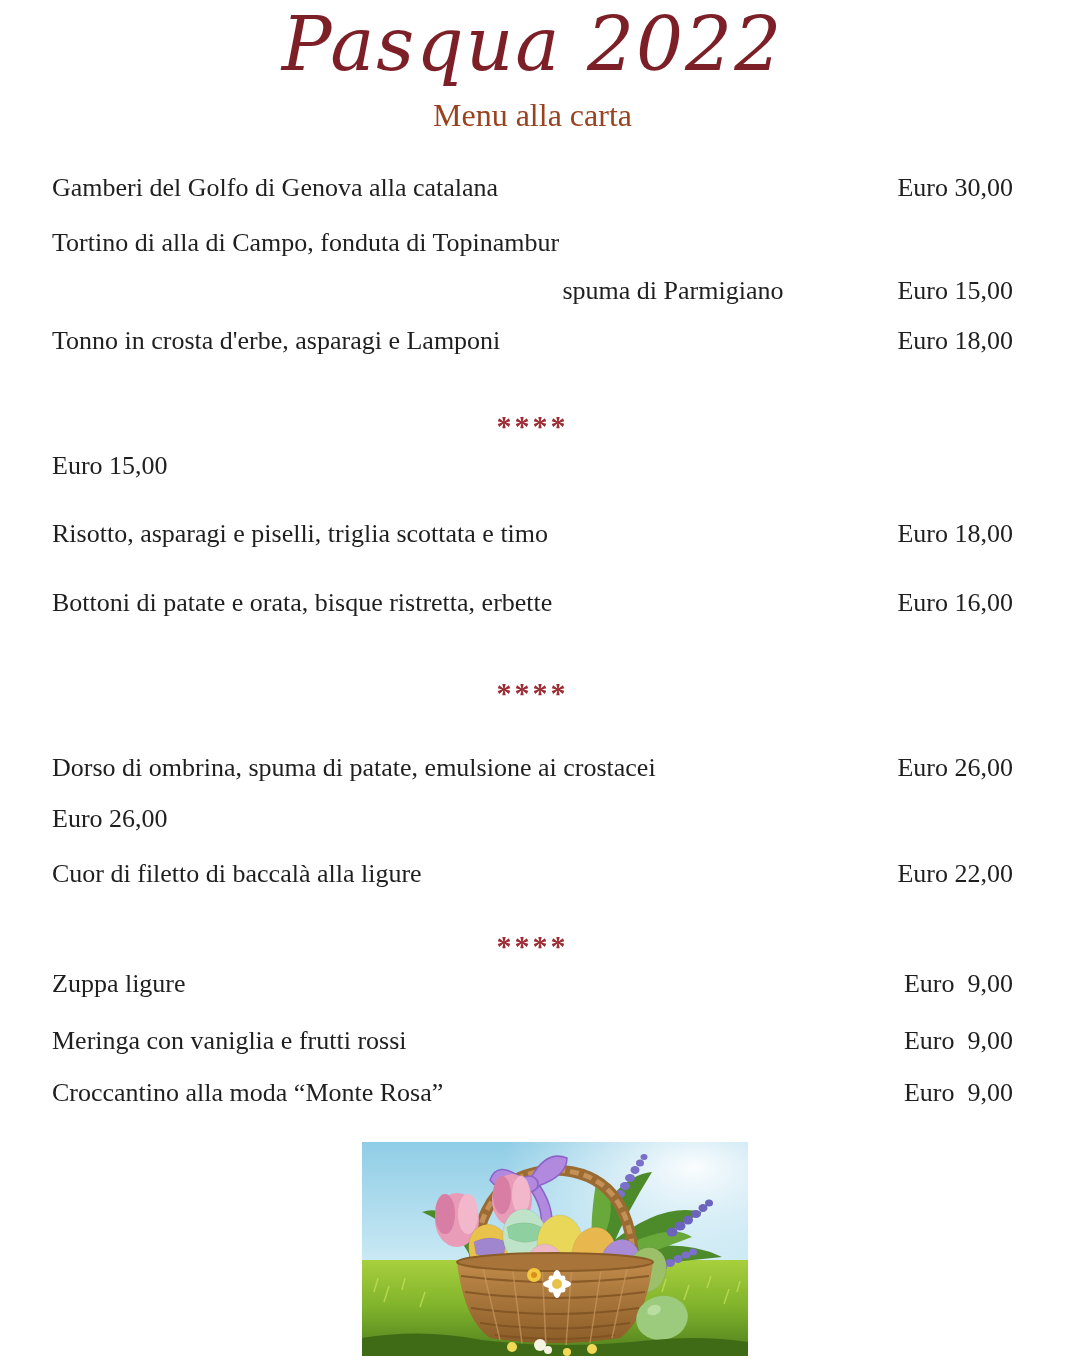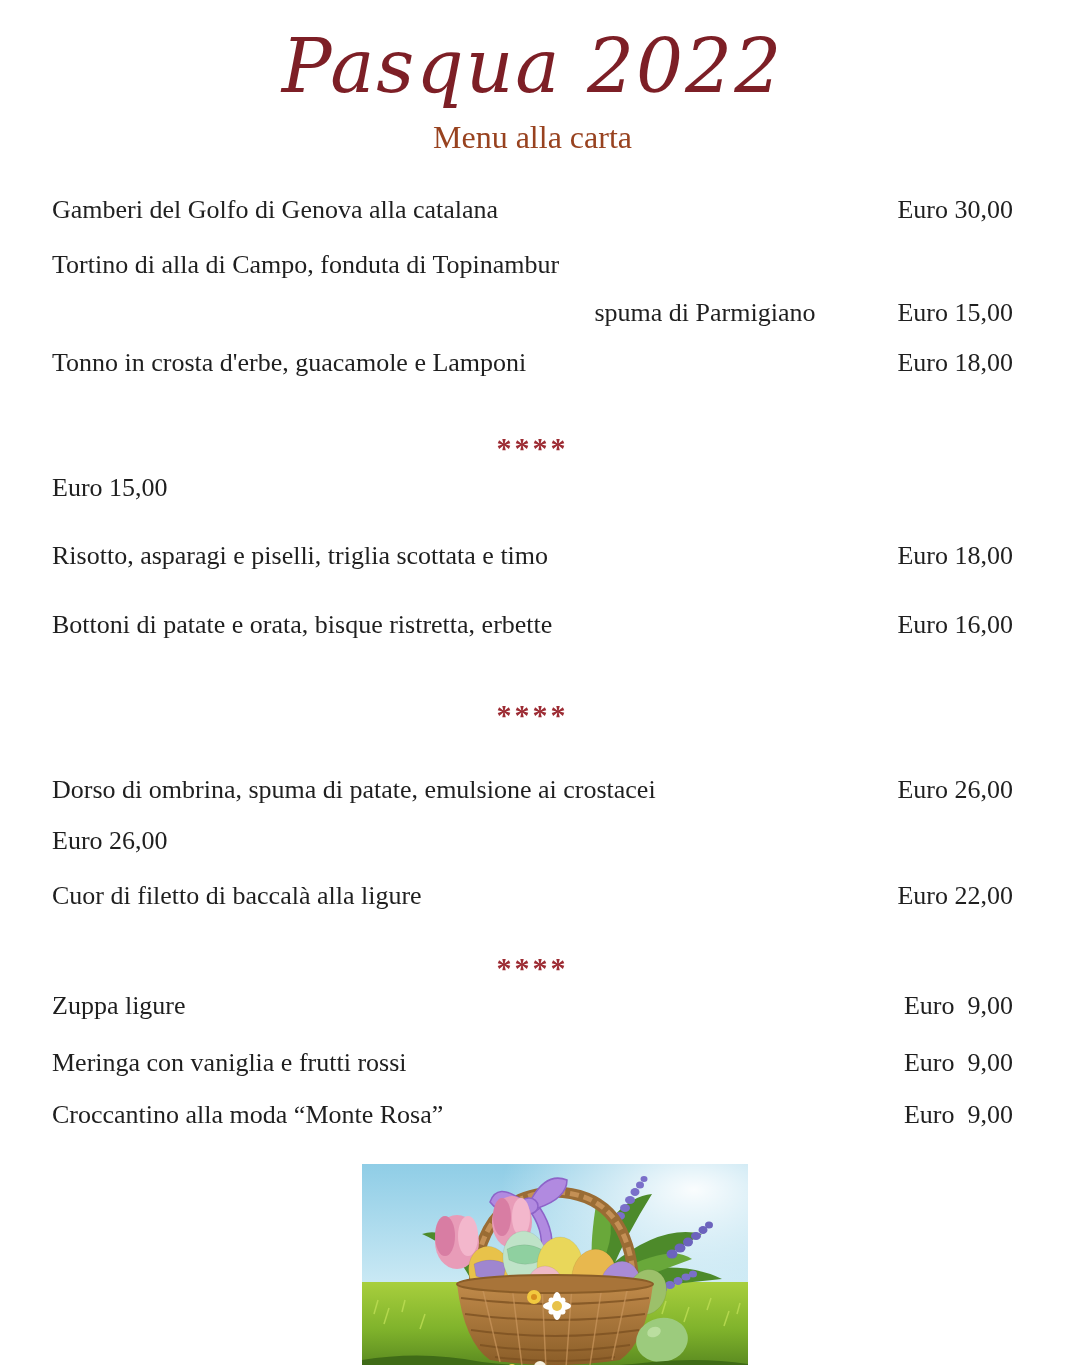--- a/index.html
+++ b/index.html
@@ -12,21 +12,21 @@
     overflow: hidden;
   }
   .page {
     position: relative;
     width: 1080px;
     height: 1365px;
     padding: 0 67px 0 52px;
     box-sizing: border-box;
     overflow: hidden;
   }
-  .header { text-align: center; padding-top: 22px; }
+  .header { text-align: center; }
   .title {
     font-family: "DejaVu Serif", serif;
     font-style: italic;
     font-weight: normal;
     font-size: 74px;
     line-height: 1.2;
     color: #7d1f26;
     letter-spacing: 2px;
     margin: 0;
   }
@@ -37,20 +37,21 @@
     color: #98421f;
     margin: 4px 0 0 0;
     font-weight: normal;
   }
   .row {
     display: flex;
     justify-content: space-between;
     align-items: baseline;
     font-size: 26px;
     line-height: 36px;
+    gap: 32px;
   }
   .dish { white-space: nowrap; }
   .price { white-space: pre; text-align: right; }
   .row.cont .dish {
     flex: 1;
     text-align: right;
     padding-right: 82px;
   }
   .sep {
     display: block;
@@ -84,21 +85,21 @@
     <span class="price">Euro 30,00</span>
   </div>
   <div class="row" style="margin-top:19px">
     <span class="dish">Tortino di alla di Campo, fonduta di Topinambur</span>
   </div>
   <div class="row cont" style="margin-top:12px">
     <span class="dish">spuma di Parmigiano</span>
     <span class="price">Euro 15,00</span>
   </div>
   <div class="row" style="margin-top:14px">
-    <span class="dish">Tonno in crosta d'erbe, guacamole e Lamponi</span>
+    <span class="dish">Tonno in crosta d'erbe, asparagi e Lamponi</span>
     <span class="price">Euro 18,00</span>
   </div>
 
   <div class="sep" style="margin-top:49px">****</div>
 
   <div class="row" style="margin-top:4px">
     <span class="price">Euro 15,00</span>
   </div>
   <div class="row" style="margin-top:32px">
     <span class="dish">Risotto, asparagi e piselli, triglia scottata e timo</span>

